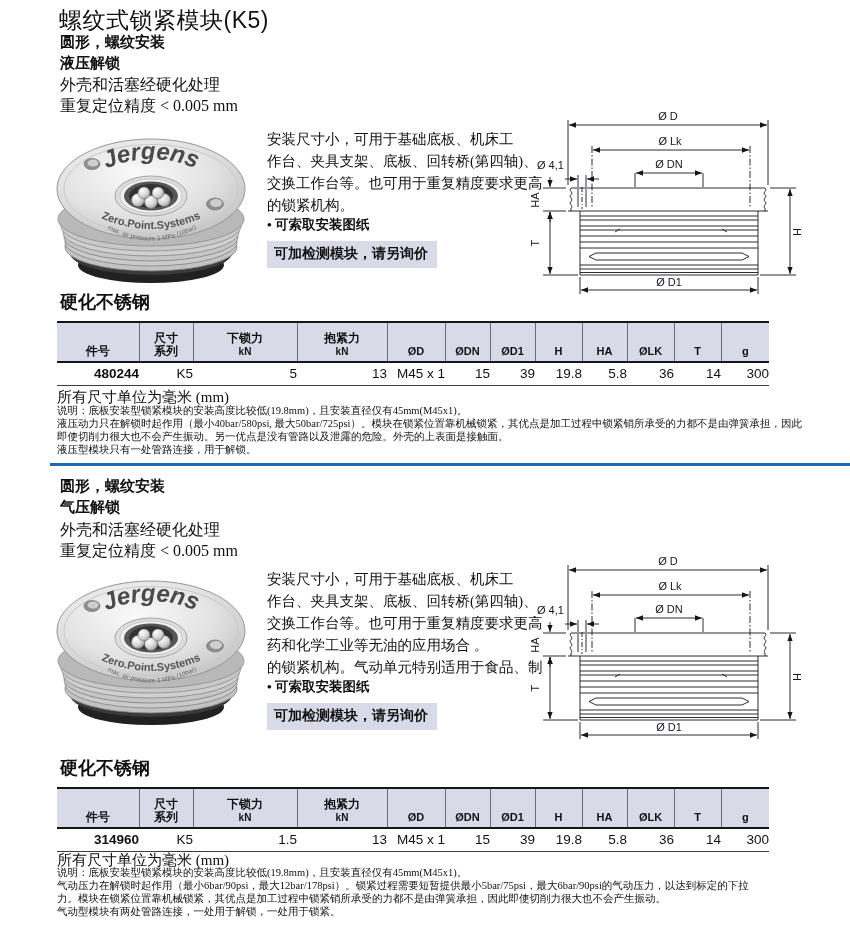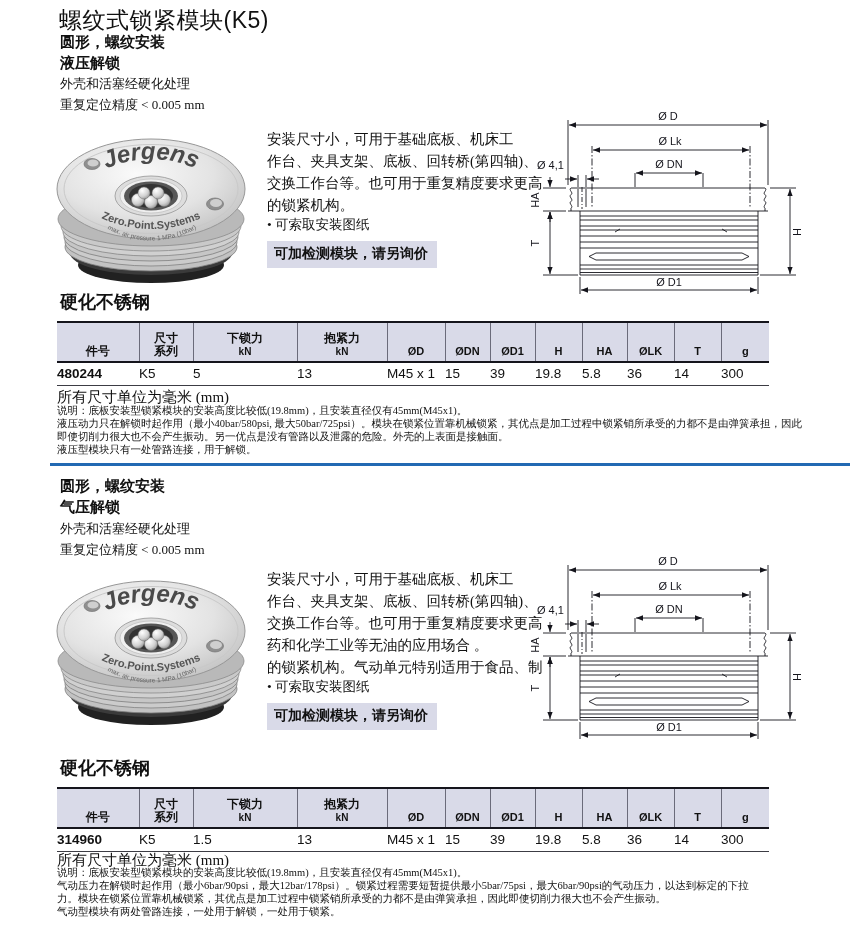--- a/index.html
+++ b/index.html
@@ -4,33 +4,33 @@
 <style>
   html,body{margin:0;padding:0;}
   body{
     width:850px;height:935px;position:relative;background:#ffffff;
     font-family:"Liberation Serif", serif;color:#111;overflow:hidden;
   }
   .abs{position:absolute;}
   .page-title{left:59px;top:5px;font-family:"Liberation Sans",sans-serif;
     font-weight:normal;font-size:23px;letter-spacing:0.5px;}
   .sub-bold{left:60px;font-family:"Liberation Sans",sans-serif;font-weight:bold;font-size:15px;}
-  .sub-plain{left:60px;font-size:13px;text-align:center;}
+  .sub-plain{left:60px;font-size:16px;text-align:center;}
   #sec1 .sub-bold1{top:33px;} #sec1 .sub-bold2{top:54px;}
   #sec1 .sub-plain3{top:75px;} #sec1 .sub-plain4{top:96px;}
   #sec2 .sub-bold1{top:477px;} #sec2 .sub-bold2{top:498px;}
   #sec2 .sub-plain3{top:520px;} #sec2 .sub-plain4{top:541px;}
 
   .photo{left:40px;width:220px;height:170px;}
   #sec1 .photo{top:116px;} #sec2 .photo{top:558px;}
 
   .desc{left:267px;width:285px;font-size:14.5px;}
   #sec1 .desc{top:128px;} #sec2 .desc{top:568px;}
   .desc .dline{line-height:22px;height:22px;white-space:nowrap;}
-  .desc .bullet{line-height:18px;height:18px;font-size:13.5px;}
+  .desc .bullet{line-height:18px;height:18px;font-size:13.5px;font-weight:bold;}
   .badge{display:inline-block;margin-top:7px;background:var(--accent_lavender);
     font-family:"Liberation Sans",sans-serif;font-weight:bold;font-size:14px;
     padding:4px 9px 5px 7px;}
 
   .drawing{left:530px;width:320px;height:200px;}
   #sec1 .drawing{top:103px;} #sec2 .drawing{top:548px;}
 
   .material{left:60px;font-family:"Liberation Sans",sans-serif;font-weight:bold;font-size:18px;}
   #sec1 .material{top:290px;} #sec2 .material{top:756px;}
 
@@ -38,21 +38,21 @@
   #sec1 .tablewrap{top:321px;} #sec2 .tablewrap{top:787px;}
   table.spec{border-collapse:collapse;table-layout:fixed;width:712px;
     font-family:"Liberation Sans",sans-serif;}
   table.spec thead th{background:var(--accent_lavender);vertical-align:bottom;
     text-align:center;border-right:1px solid #6b6b7a;border-top:2px solid #15151c;
     border-bottom:2px solid #15151c;height:33px;padding:2px 1px 3px;}
   table.spec thead th:last-child{border-right:none;}
   .h-top,.h-bot{font-size:12px;font-weight:bold;line-height:13px;}
   table.spec th:nth-child(3) .h-bot,table.spec th:nth-child(4) .h-bot{font-size:10px;}
   table.spec th:nth-child(n+5) .h-bot{font-size:11px;}
-  table.spec td{border-bottom:1.5px solid #3c3c44;text-align:left;
+  table.spec td{border-bottom:1.5px solid #3c3c44;text-align:right;
     font-size:13.5px;padding:3px 0 4px;}
   table.spec td:first-child{font-weight:bold;}
 
   .unitnote{left:57px;font-size:15px;}
   #sec1 .unitnote{top:388px;} #sec2 .unitnote{top:851px;}
   .notes{left:57px;width:790px;font-size:10.5px;}
   #sec1 .notes{top:404px;} #sec2 .notes{top:866px;}
   .notes .nline{line-height:13px;white-space:nowrap;}
 
   .divider{left:50px;top:463px;width:800px;height:3px;background:var(--divider_blue);}

